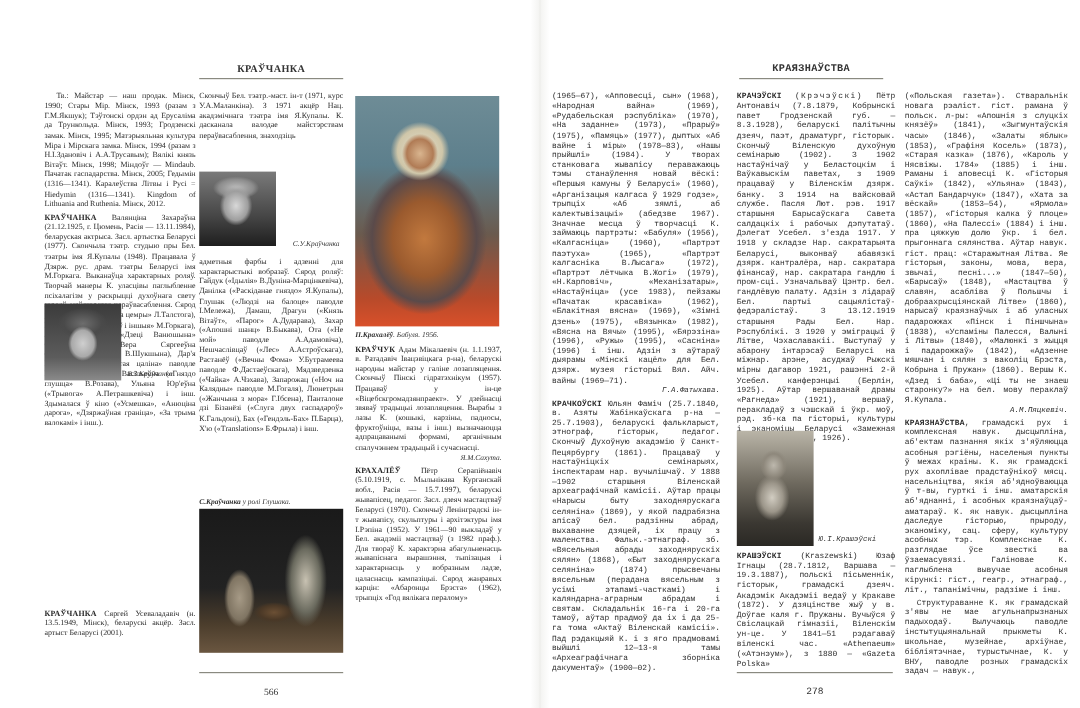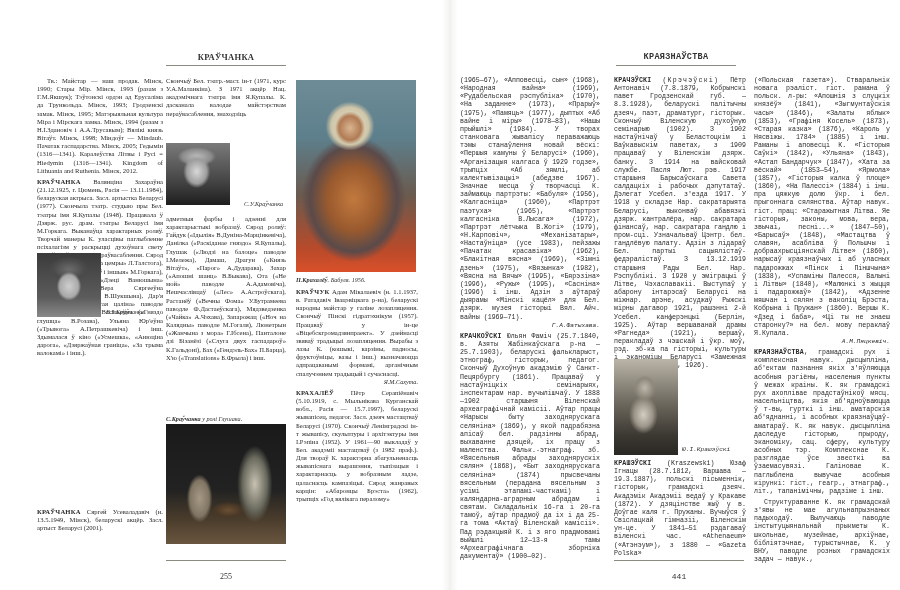--- a/index.html
+++ b/index.html
@@ -116,21 +116,21 @@
       <span>Адам Мікалаевіч (н. 1.1.1937, в. Ратадавіч Івацэвіцкага р-на), беларускі народны майстар у галіне лозапляцення. Скончыў Пінскі гідратэхнікум (1957). Працаваў у ін-це «Віцебскгромадзянпраект». У дзейнасці звяваў традыцыі лозапляцення. Вырабы з лазы К. (кошыкі, карзіны, падносы, фруктоўніцы, вазы і інш.) вызначаюцца адпрацаванымі формамі, арганічным спалучэннем традыцый і сучаснасці.</span>
       <span class="author">Я.М.Сахута.</span>
     </p>
     <p>
       <span class="hw">КРАХАЛЁЎ</span>
       <span>Пётр Серапіёнавіч (5.10.1919, с. Мыльнікава Курганскай вобл., Расія — 15.7.1997), беларускі жывапісец, педагог. Засл. дзеяч мастацтваў Беларусі (1970). Скончыў Ленінградскі ін-т жывапісу, скульптуры і архітэктуры імя І.Рэпіна (1952). У 1961—90 выкладаў у Бел. акадэміі мастацтваў (з 1982 праф.). Для твораў К. характэрна абагульненасць жывапіснага вырашэння, тыпізацыя і характарнасць у вобразным ладзе, цаласнасць кампазіцыі. Сярод жанравых карцін: «Абаронцы Брэста» (1962), трыпціх «Год вялікага пералому»</span>
     </p>
   </div>
 
   <div class="foot-rule" style="left:166px; width:120px;"></div>
-  <div class="page-number" style="left:196px;">255</div>
+  <div class="page-number" style="left:196px;">566</div>
 </div>
 
 <div class="page page-right">
   <div class="running-head">КРАЯЗНАЎСТВА</div>
   <div class="running-rule"></div>
 
   <div class="col" style="left:10px; top:61px; width:140px;">
     <p>
       <span>(1965—67), «Апповесці, сын» (1968), «Народная вайна» (1969), «Рудабельская рэспубліка» (1970), «На заданне» (1973), «Прарыў» (1975), «Памяць» (1977), дыптых «Аб вайне і міры» (1978—83), «Нашы прыйшлі» (1984). У творах станковага жывапісу пераважаюць тэмы станаўлення новай вёскі: «Першыя камуны ў Беларусі» (1960), «Арганізацыя калгаса ў 1929 годзе», трыпціх «Аб зямлі, аб калектывізацыі» (абедзве 1967). Значнае месца ў творчасці К. займаюць партрэты: «Бабуля» (1956), «Калгасніца» (1960), «Партрэт паэтуха» (1965), «Партрэт калгасніка В.Лысага» (1972), «Партрэт лётчыка В.Жогі» (1979), «Н.Карповіч», «Механізатары», «Настаўніца» (усе 1983), пейзажы «Пачатак красавіка» (1962), «Блакітная вясна» (1969), «Зімні дзень» (1975), «Вязынка» (1982), «Вясна на Вячы» (1995), «Бярэзіна» (1996), «Ружы» (1995), «Сасніна» (1996) і інш. Адзін з аўтараў дыярамы «Мінскі кацёл» для Бел. дзярж. музея гісторыі Вял. Айч. вайны (1969—71).</span>
       <span class="author">Г.А.Фатыхава.</span>
@@ -163,14 +163,14 @@
       <span>(«Польская газета»). Стваральнік новага рэаліст. гіст. рамана ў польск. л-ры: «Апошнія з слуцкіх князёў» (1841), «Зыгмунтаўскія часы» (1846), «Залаты яблык» (1853), «Графіня Косель» (1873), «Старая казка» (1876), «Кароль у Нясвіжы. 1784» (1885) і інш. Раманы і аповесці К. «Гісторыя Саўкі» (1842), «Ульяна» (1843), «Астап Бандарчук» (1847), «Хата за вёскай» (1853—54), «Ярмола» (1857), «Гісторыя калка ў плоце» (1860), «На Палессі» (1884) і інш. пра цяжкую долю ўкр. і бел. прыгоннага сялянства. Аўтар навук. гіст. прац: «Старажытная Літва. Яе гісторыя, законы, мова, вера, звычаі, песні...» (1847—50), «Барысаў» (1848), «Мастацтва ў славян, асабліва ў Польшчы і добраахрысціянскай Літве» (1860), нарысаў краязнаўчых і аб уласных падарожжах «Пінск і Піншчына» (1838), «Успаміны Палесся, Валыні і Літвы» (1840), «Малюнкі з жыцця і падарожжаў» (1842), «Адзенне мяшчан і сялян з ваколіц Брэста, Кобрына і Пружан» (1860). Вершы К. «Дзед і баба», «Ці ты не знаеш старонку?» на бел. мову пераклаў Я.Купала.</span>
       <span class="author">А.М.Пяцкевіч.</span>
     </p>
     <p>
       <span class="hw">КРАЯЗНАЎСТВА</span><span>, грамадскі рух і комплексная навук. дысцыпліна, аб'ектам пазнання якіх з'яўляюцца асобныя рэгіёны, населеныя пункты ў межах краіны. К. як грамадскі рух ахоплівае прадстаўнікоў мясц. насельніцтва, якія аб'ядноўваюцца ў т-вы, гурткі і інш. аматарскія аб'яднанні, і асобных краязнаўцаў-аматараў. К. як навук. дысцыпліна даследуе гісторыю, прыроду, эканоміку, сац. сферу, культуру асобных тэр. Комплекснае К. разглядае ўсе звесткі ва ўзаемасувязі. Галіновае К. паглыблена вывучае асобныя кірункі: гіст., геагр., этнаграф., літ., тапанімічны, радзіме і інш.</span>
     </p>
     <p class="indent">Структураванне К. як грамадскай з'явы не мае агульнапрызнаных падыходаў. Вылучаюць паводле інстытуцыянальнай прыкметы К. школьнае, музейнае, архіўнае, бібліятэчнае, турыстычнае, К. у ВНУ, паводле розных грамадскіх задач — навук.,</p>
   </div>
 
   <div class="foot-rule" style="left:164px; width:130px;"></div>
-  <div class="page-number" style="left:199px;">441</div>
+  <div class="page-number" style="left:199px;">278</div>
 </div>
 
 </body></html>

